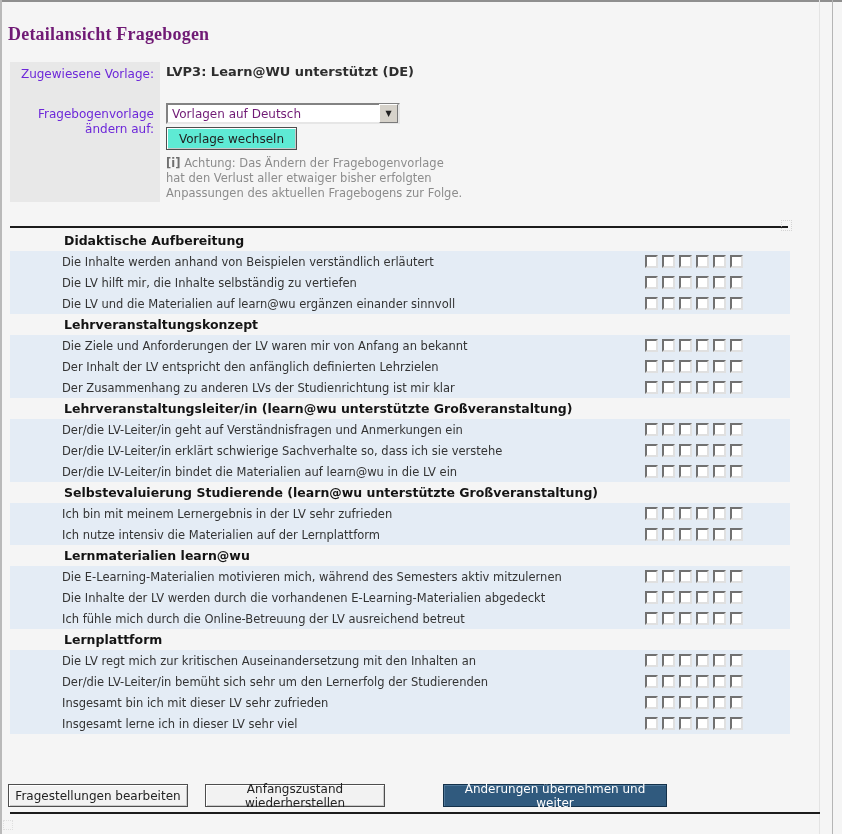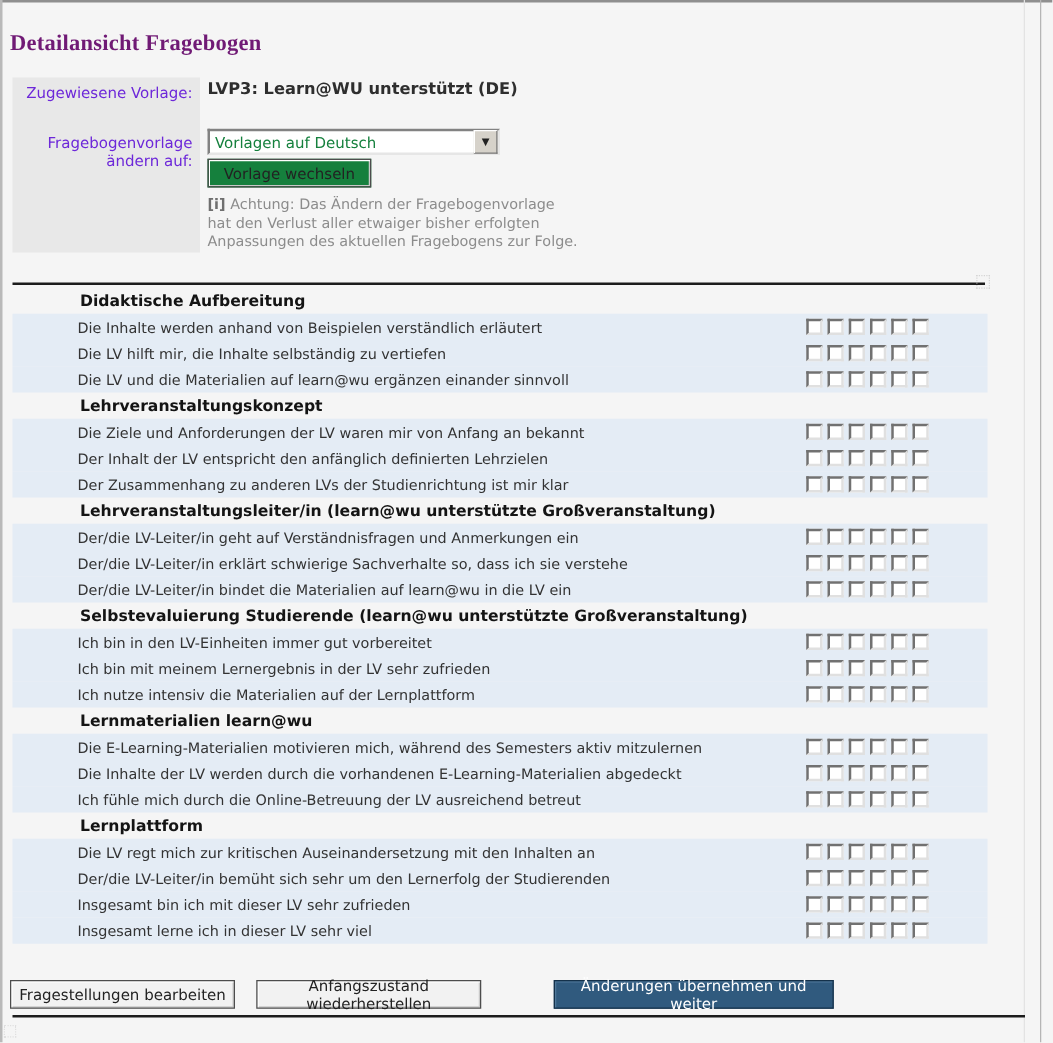--- a/index.html
+++ b/index.html
@@ -33,31 +33,31 @@
     position:absolute;left:166px;top:64px;
     font-size:13px;font-weight:bold;color:#2e2e2e;
   }
   .tpl-select{
     position:absolute;left:166px;top:103px;width:234px;height:21px;
     background:#fff;box-sizing:border-box;
     border-top:2px solid #828282;border-left:2px solid #828282;
     border-bottom:2px solid #e6e6e6;border-right:2px solid #e6e6e6;
     display:flex;align-items:center;cursor:default;
   }
-  .tpl-select .sel-text{flex:1;font-size:12px;color:#15803d;padding-left:4px;white-space:nowrap;overflow:hidden;}
+  .tpl-select .sel-text{flex:1;font-size:12px;color:#701a75;padding-left:4px;white-space:nowrap;overflow:hidden;}
   .tpl-select .sel-arrow{
     width:17px;height:17px;background:#d6d2ca;
     border-top:1px solid #fff;border-left:1px solid #fff;
     border-bottom:1px solid #7a7a7a;border-right:1px solid #7a7a7a;
     display:flex;align-items:center;justify-content:center;
     font-size:8px;color:#222;
   }
   .btn-change{
     position:absolute;left:166px;top:127px;height:23px;padding:0 12px;
-    background:#15803d;border:1px solid #4d4d4d;
+    background:#5eead4;border:1px solid #4d4d4d;
     box-shadow:inset 1px 1px 0 #ffffff, inset -1px -1px 0 #c9c9c9;
     font-size:12px;color:#222;display:inline-flex;align-items:center;cursor:pointer;
     font-family:inherit;
   }
   .warning{
     position:absolute;left:166px;top:156px;max-width:300px;
     font-size:11.5px;line-height:15px;color:#8c8c8c;
   }
   .warning .info-ic{color:#6f6f6f;font-weight:bold;}
 
@@ -237,31 +237,20 @@
         <span class="cb"></span>
         <span class="cb"></span>
         <span class="cb"></span>
         <span class="cb"></span>
       </span>
     </div>
     <div class="row header-row">
       <span class="sec-title">Selbstevaluierung Studierende (learn@wu unterstützte Großveranstaltung)</span>
     </div>
     <div class="row question-row">
-      <span class="q-text">Ich bin in den LV-Einheiten immer gut vorbereitet</span>
-      <span class="cbs">
-        <span class="cb"></span>
-        <span class="cb"></span>
-        <span class="cb"></span>
-        <span class="cb"></span>
-        <span class="cb"></span>
-        <span class="cb"></span>
-      </span>
-    </div>
-    <div class="row question-row">
       <span class="q-text">Ich bin mit meinem Lernergebnis in der LV sehr zufrieden</span>
       <span class="cbs">
         <span class="cb"></span>
         <span class="cb"></span>
         <span class="cb"></span>
         <span class="cb"></span>
         <span class="cb"></span>
         <span class="cb"></span>
       </span>
     </div>

